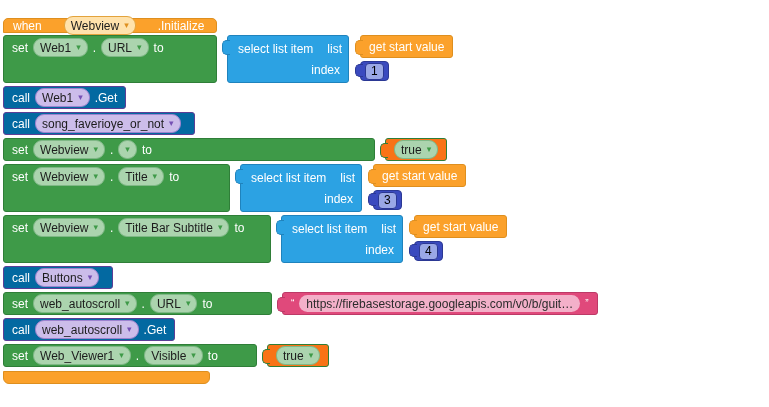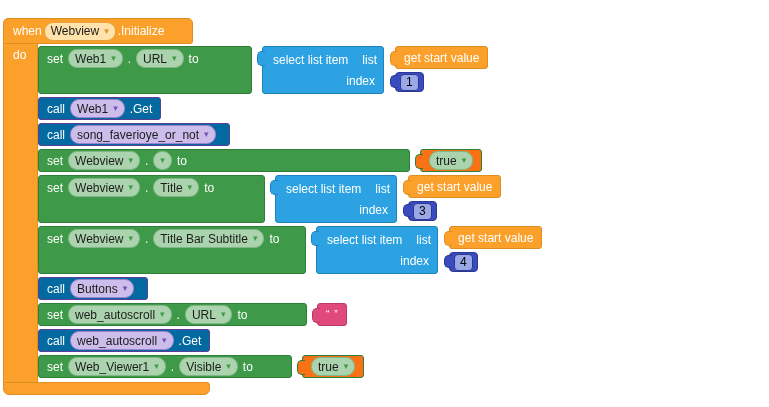--- a/index.html
+++ b/index.html
@@ -6,21 +6,21 @@
   body{
     width:769px;height:407px;background:#ffffff;overflow:hidden;
     font-family:"Liberation Sans",sans-serif;font-size:12px;
     -webkit-font-smoothing:antialiased;
   }
   .canvas{position:relative;width:769px;height:407px;background:#ffffff;}
   .event{position:absolute;left:3px;top:18px;}
 
   
   .event-head{
-    display:inline-flex;align-items:center;gap:2px;height:26px;
+    display:inline-flex;align-items:center;gap:22px;height:15px;
     padding:0 12px 0 9px;background:#FBA12B;border:1px solid #DE8F1F;
     border-radius:5px 5px 3px 0;min-width:190px;box-sizing:border-box;
   }
   .event-body{display:flex;align-items:stretch;}
   .do-col{
     width:35px;background:#FBA12B;border-left:1px solid #DE8F1F;border-right:1px solid #DE8F1F;
     box-sizing:border-box;padding:4px 0 0 9px;color:#fff;
   }
   .event-foot{
     width:207px;height:13px;background:#FBA12B;border:1px solid #DE8F1F;
@@ -107,23 +107,20 @@
     <div class="event-head">
       <span class="lbl">when</span>
       <span class="dd dd-cream">
         <span>Webview</span>
         <span class="arr">▾</span>
       </span>
       <span class="lbl">.Initialize</span>
     </div>
 
     <div class="event-body">
-      <div class="do-col">
-        <span>do</span>
-      </div>
 
       <div class="stack">
 
         <div class="row">
           <div class="blk green tall g0">
             <div class="gline">
               <span class="lbl">set</span>
               <span class="dd dd-green">
                 <span>Web1</span>
                 <span class="arr">▾</span>
@@ -306,20 +303,21 @@
             </span>
             <span class="lbl">.</span>
             <span class="dd dd-green">
               <span>URL</span>
               <span class="arr">▾</span>
             </span>
             <span class="lbl">to</span>
           </div>
           <div class="blk pink plug">
             <span class="q">“</span>
+            <span class="pink-field">https://firebasestorage.googleapis.com/v0/b/guit…</span>
             <span class="q">”</span>
           </div>
         </div>
 
         <div class="row">
           <div class="blk purple">
             <span class="lbl">call</span>
             <span class="dd dd-purple">
               <span>web_autoscroll</span>
               <span class="arr">▾</span>

